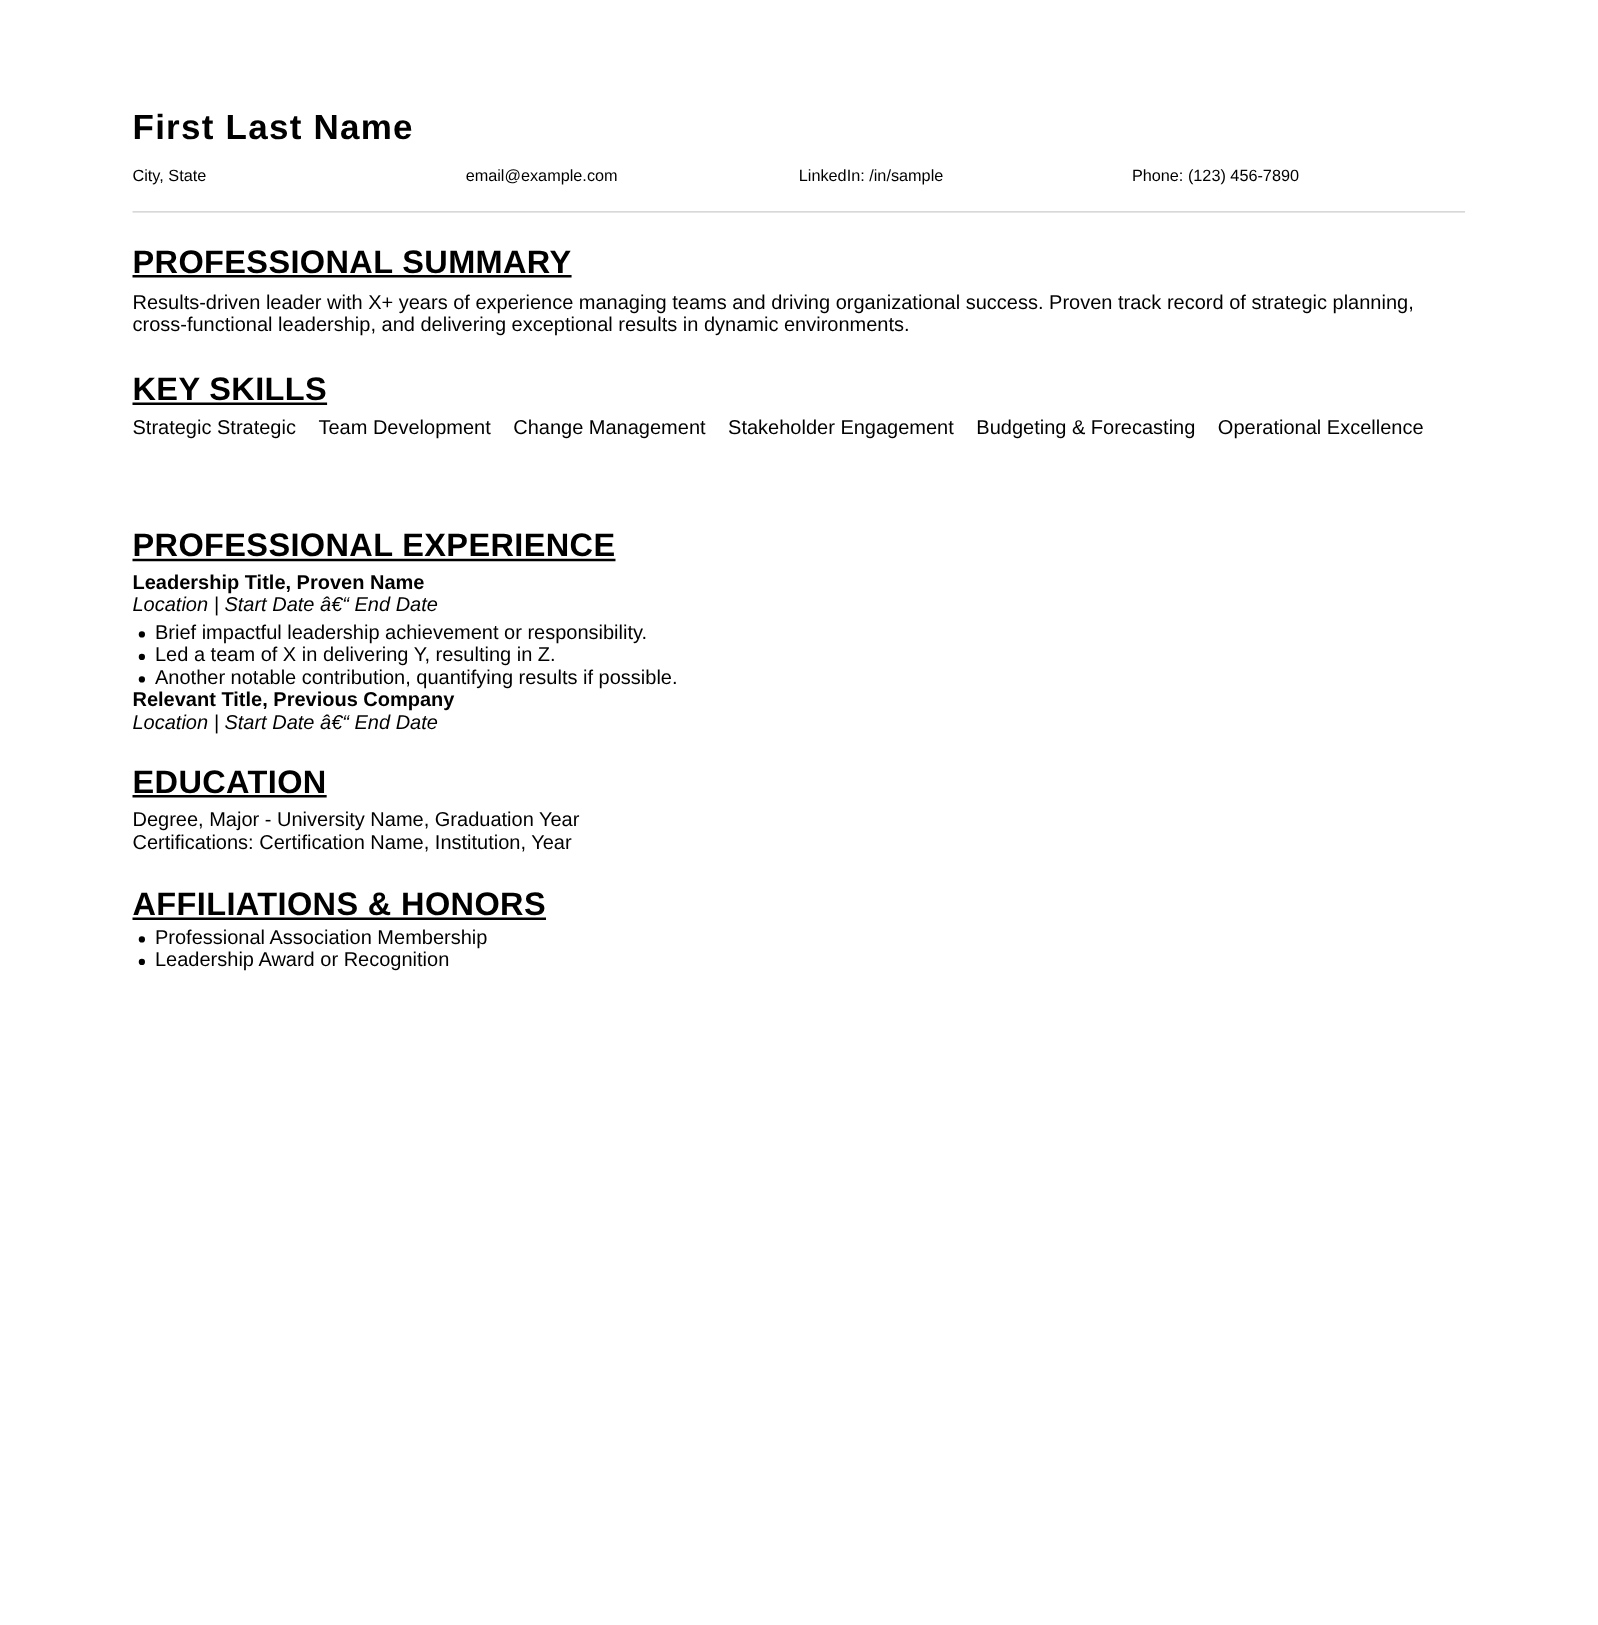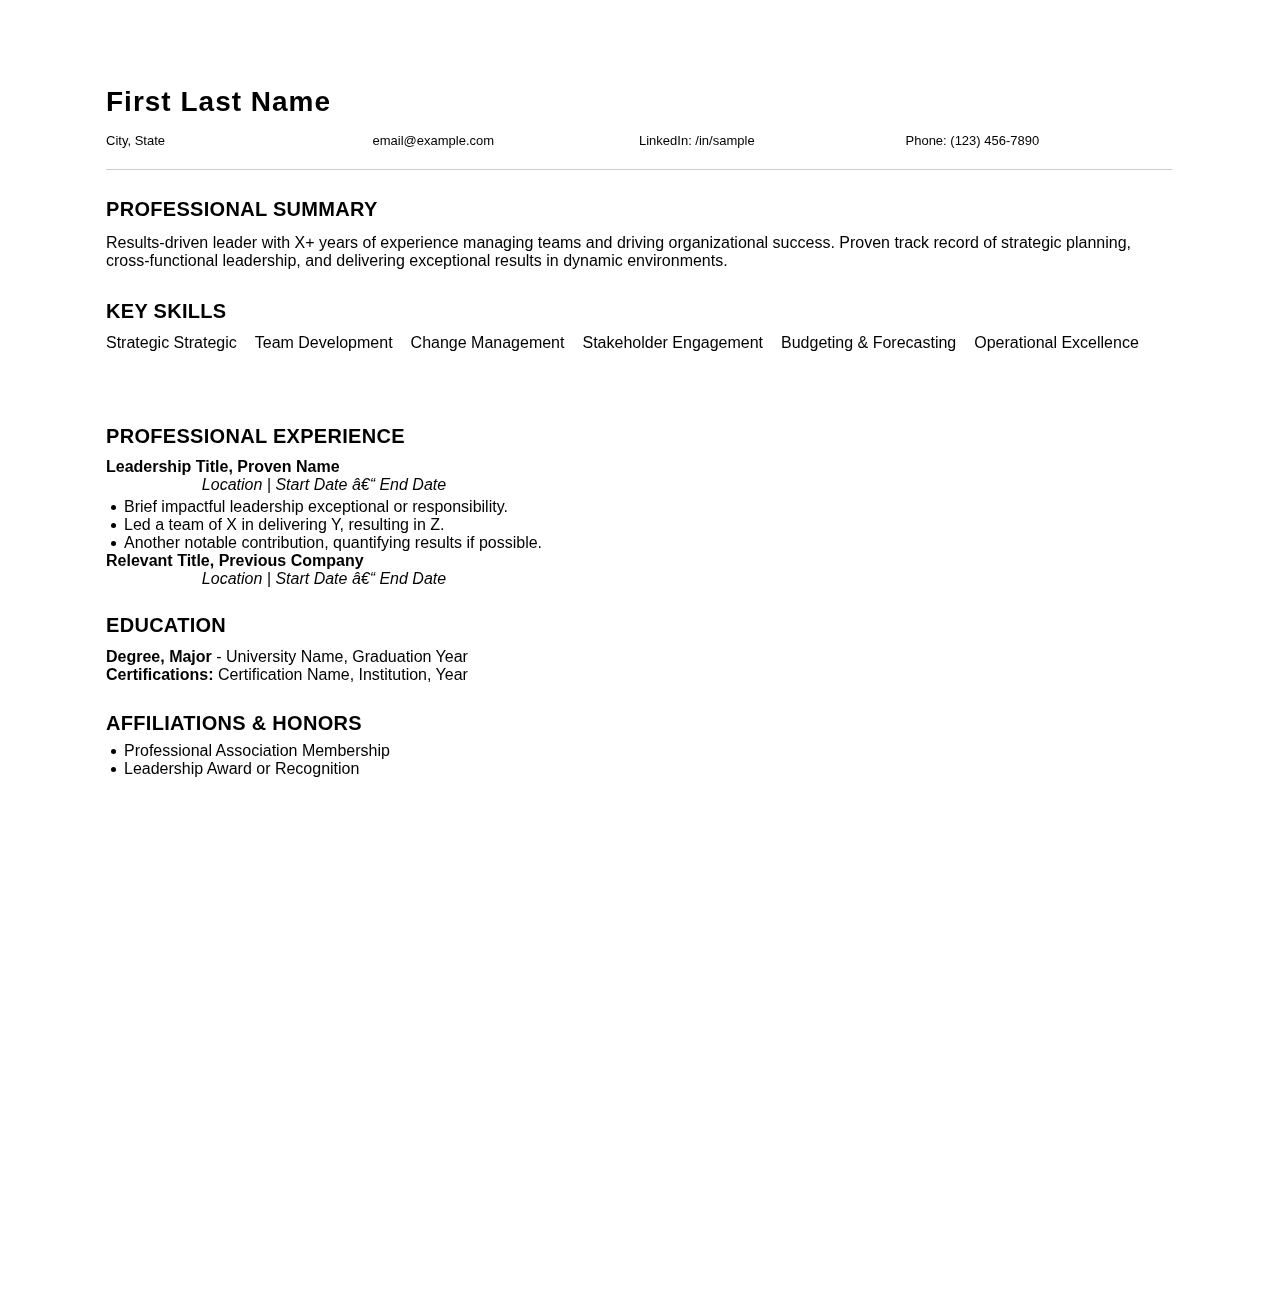--- a/index.html
+++ b/index.html
@@ -53,25 +53,26 @@
       height: 0;
       border-top: 1px solid #cccccc;
     }
     .section {
       position: absolute;
       left: 0;
       width: 1066px;
     }
     .section h2 {
       margin: 0;
-      font-size: 20px;
+      font-size: 26px;
       line-height: 22px;
       font-weight: bold;
       letter-spacing: 0.3px;
       white-space: nowrap;
+      text-decoration: underline;
     }
     .summary-text {
       margin: 0;
       position: absolute;
       top: 36px;
       left: 0;
       width: 1066px;
     }
     .skills {
       position: absolute;
@@ -83,21 +84,20 @@
     .skills span {
       margin-right: 18px;
     }
     .job-title {
       font-weight: bold;
       white-space: nowrap;
     }
     .job-meta {
       font-style: italic;
       white-space: nowrap;
-      text-align: center;
     }
     ul {
       margin: 4px 0 0 0;
       padding-left: 18px;
       list-style: none;
     }
     ul li {
       position: relative;
       white-space: nowrap;
     }
@@ -115,21 +115,21 @@
       position: absolute;
       top: 24px;
       left: 0;
     }
     .edu-body {
       position: absolute;
       top: 34px;
       left: 0;
       white-space: nowrap;
     }
-    .edu-body b { font-weight: bold; margin-top: 24px; }
+    .edu-body b { font-weight: normal; margin-top: 24px; }
     .aff-body {
       position: absolute;
       top: 30px;
       left: 0;
     }
     .aff-body ul { margin-top: 0; }
   </style>
 </head>
 <body>
 
@@ -163,21 +163,21 @@
     </div>
   </section>
 
   <section class="section" style="top:380px;margin-top:45px;">
     <h2>PROFESSIONAL EXPERIENCE</h2>
     <div class="exp-body" style="top:33px;">
       <div>
         <div class="job-title">Leadership Title, Proven Name</div>
         <div class="job-meta">Location | Start Date â€“ End Date</div>
         <ul>
-          <li>Brief impactful leadership exceptional or responsibility.</li>
+          <li>Brief impactful leadership achievement or responsibility.</li>
           <li>Led a team of X in delivering Y, resulting in Z.</li>
           <li>Another notable contribution, quantifying results if possible.</li>
         </ul>
       </div>
       <div>
         <div class="job-title">Relevant Title, Previous Company</div>
         <div class="job-meta">Location | Start Date â€“ End Date</div>
       </div>
     </div>
   </section>

